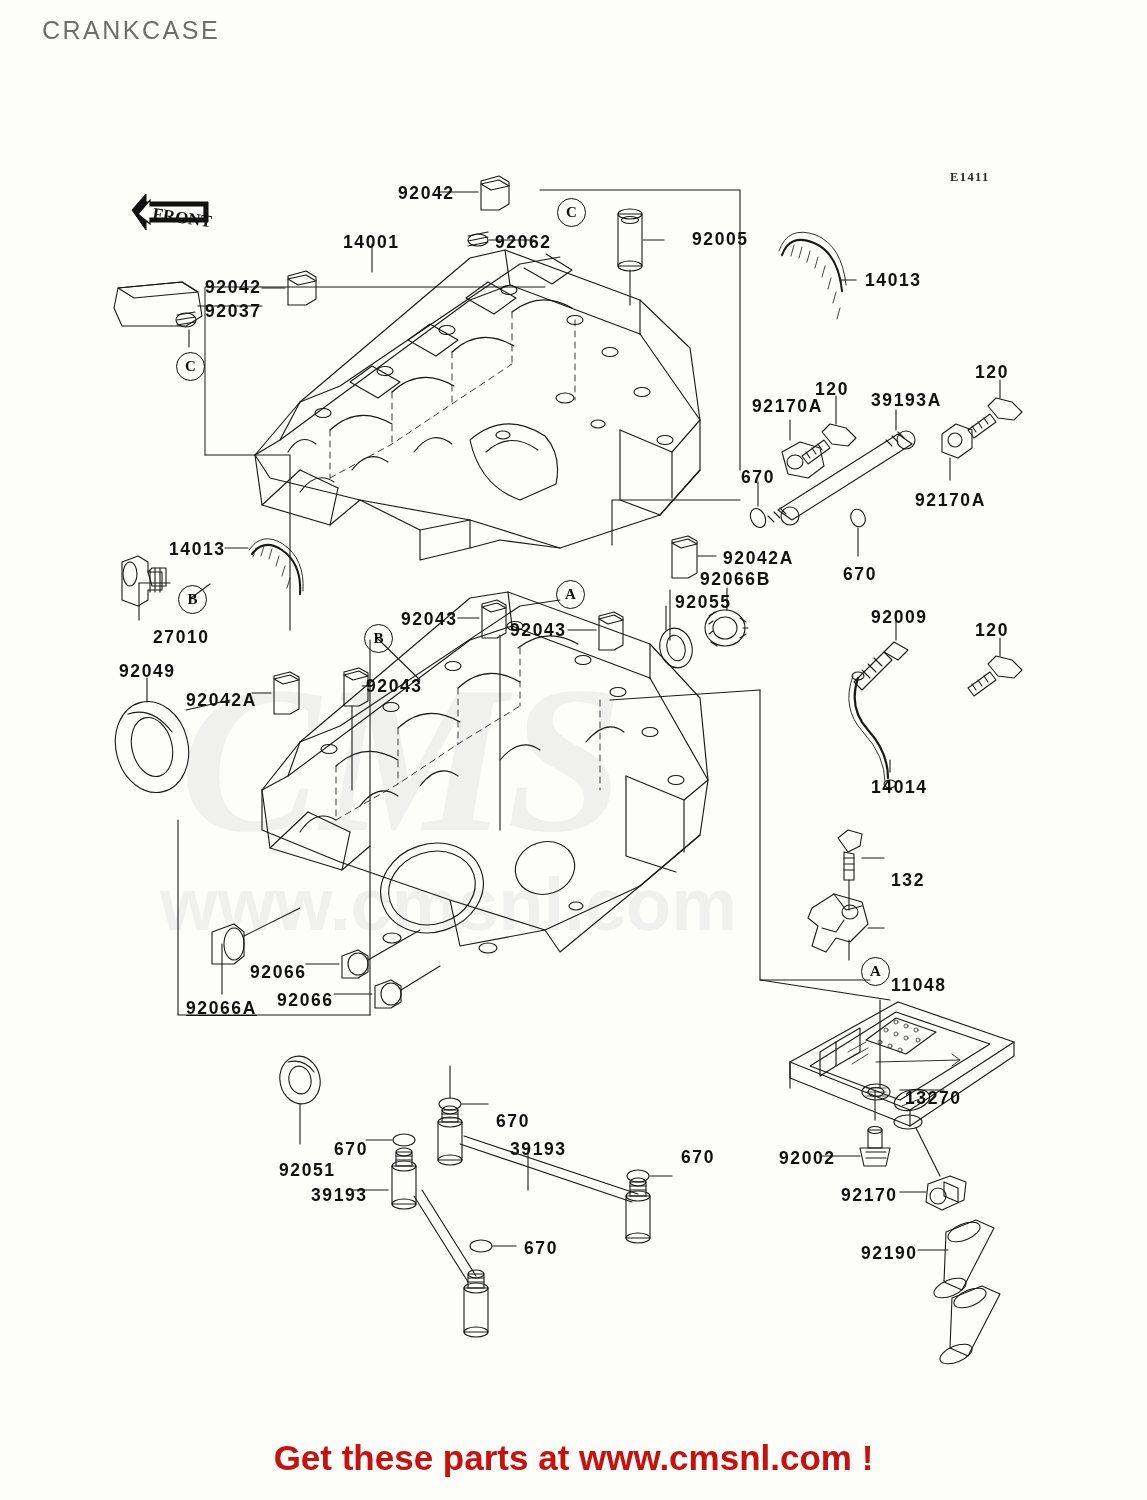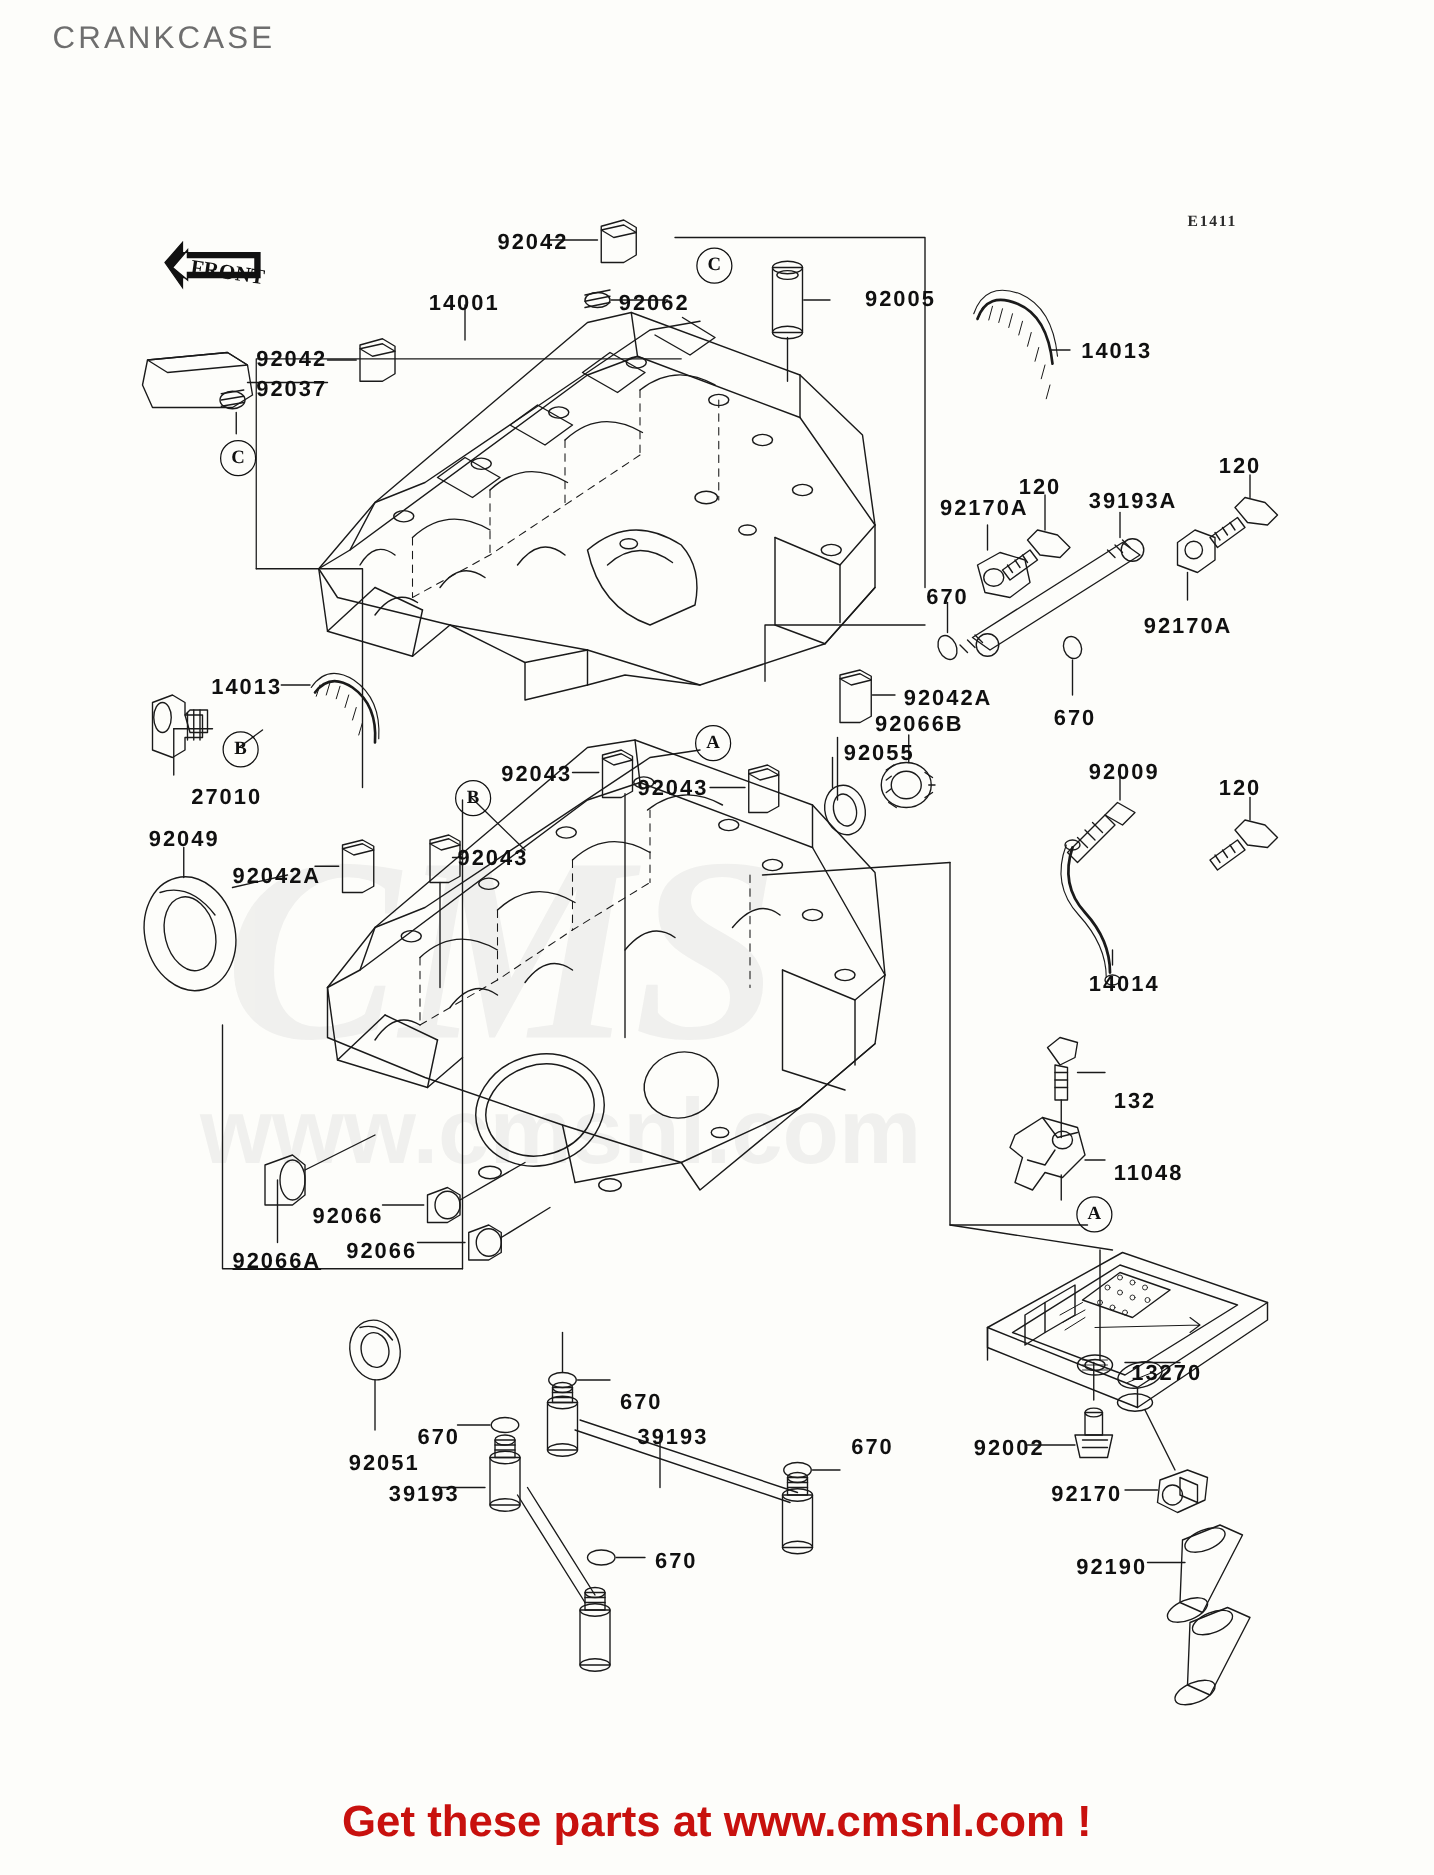--- a/index.html
+++ b/index.html
@@ -546,21 +546,21 @@
     <div class="lbl" style="left: 639px; top: 592px; margin-left: 36px;">92055</div>
     <div class="lbl" style="left: 871px; top: 595px; margin-top: 12px;">92009</div>
     <div class="lbl" style="left: 401px; top: 609px;">92043</div>
     <div class="lbl" style="left: 510px; top: 620px;">92043</div>
     <div class="lbl" style="left: 975px; top: 620px;">120</div>
     <div class="lbl" style="left: 119px; top: 661px;">92049</div>
     <div class="lbl" style="left: 366px; top: 676px;">92043</div>
     <div class="lbl" style="left: 186px; top: 690px;">92042A</div>
     <div class="lbl" style="left: 871px; top: 777px;">14014</div>
     <div class="lbl" style="left: 891px; top: 852px; margin-top: 18px;">132</div>
-    <div class="lbl" style="left: 891px; top: 928px;">11048</div>
+    <div class="lbl" style="left: 891px; top: 975px;">11048</div>
     <div class="lbl" style="left: 250px; top: 962px;">92066</div>
     <div class="lbl" style="left: 186px; top: 998px; text-decoration: underline;">92066A</div>
     <div class="lbl" style="left: 277px; top: 990px;">92066</div>
     <div class="lbl" style="left: 905px; top: 1088px;">13270</div>
     <div class="lbl" style="left: 496px; top: 1111px;">670</div>
     <div class="lbl" style="left: 334px; top: 1139px;">670</div>
     <div class="lbl" style="left: 510px; top: 1139px;">39193</div>
     <div class="lbl" style="left: 279px; top: 1160px;">92051</div>
     <div class="lbl" style="left: 311px; top: 1185px;">39193</div>
     <div class="lbl" style="left: 681px; top: 1147px;">670</div>

